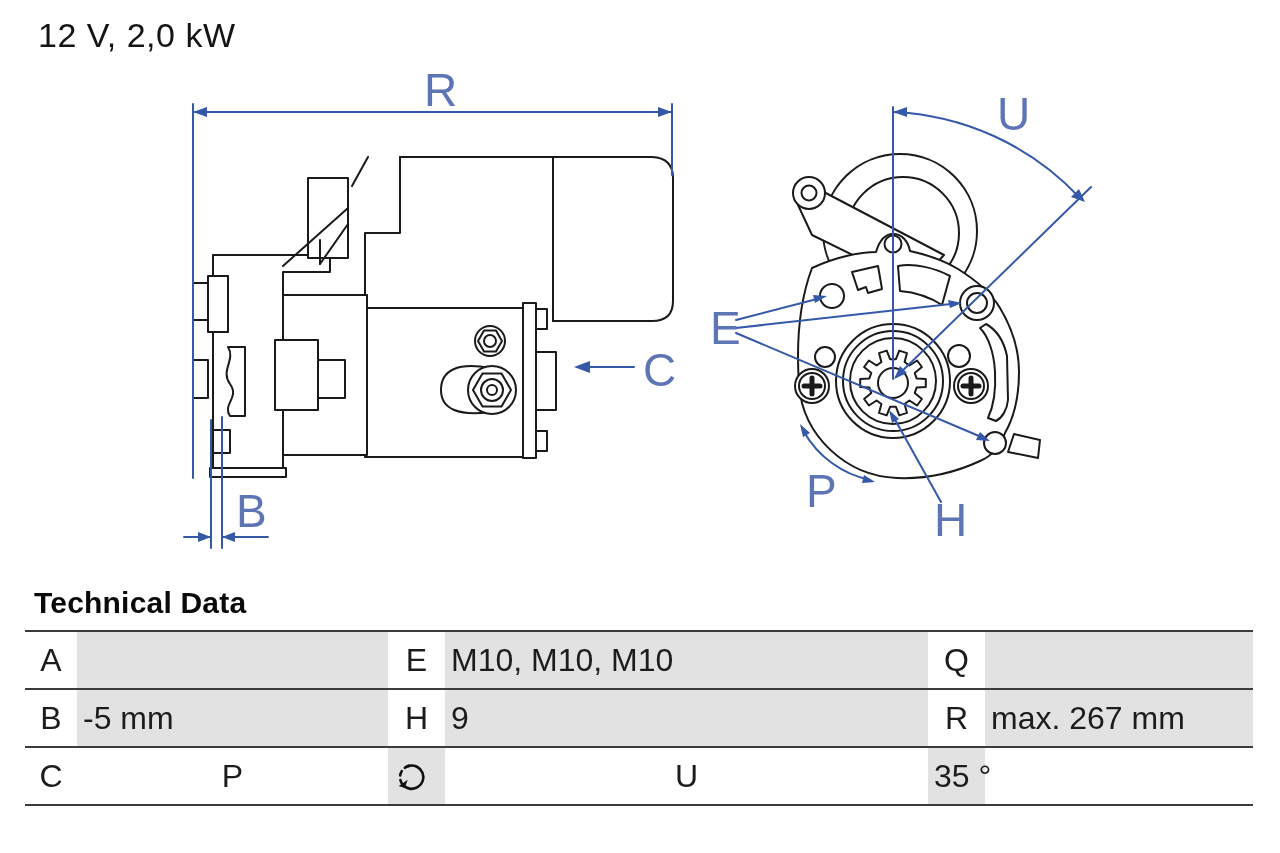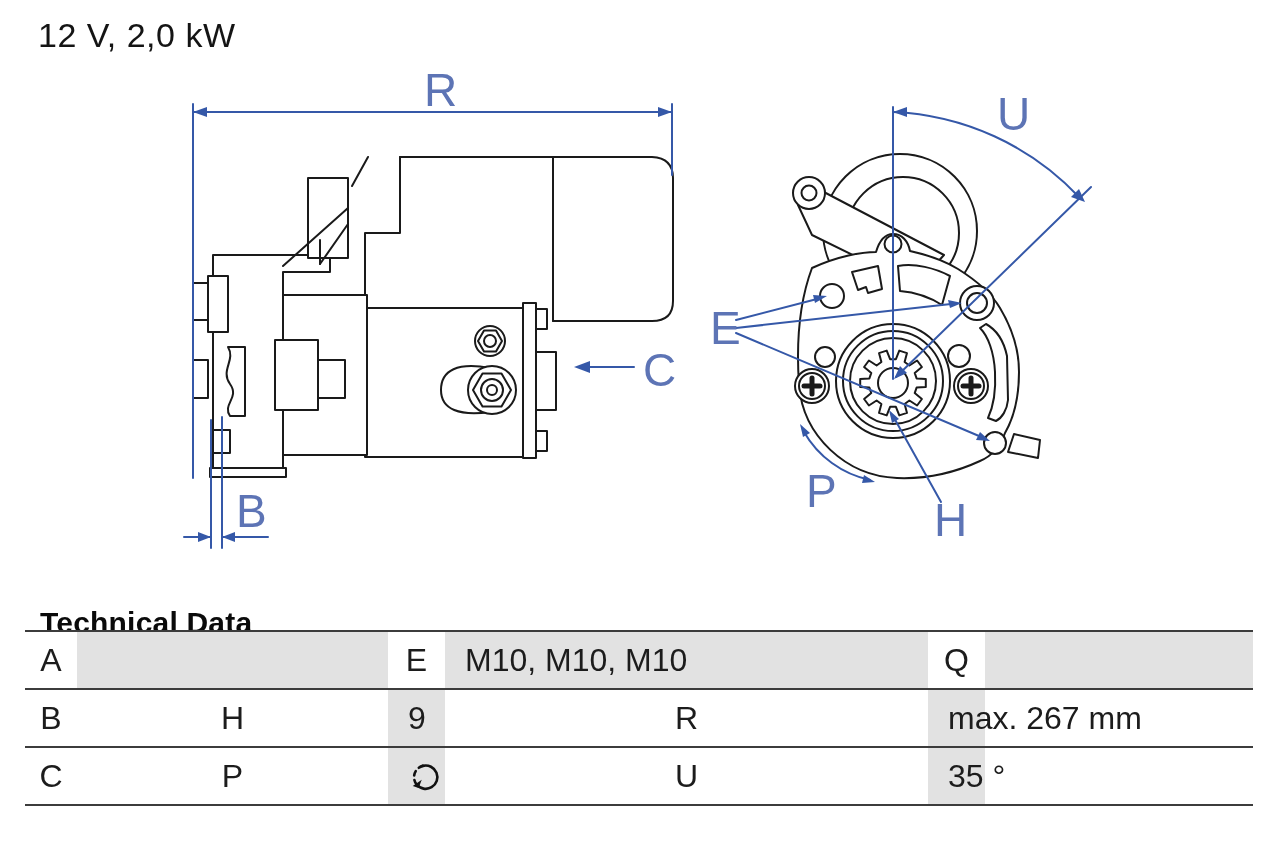--- a/index.html
+++ b/index.html
@@ -1,23 +1,23 @@
 <!DOCTYPE html>
 <html><head>
 <meta charset="utf-8">
 <style>
   html,body{margin:0;padding:0;background:#ffffff;}
   body{width:1280px;height:853px;position:relative;font-family:"Liberation Sans",sans-serif;overflow:hidden;}
   .page-title{position:absolute;left:38px;top:16px;font-size:34px;color:#141414;letter-spacing:0.5px;}
   .drawing{position:absolute;left:0;top:0;}
-  .section-heading{position:absolute;left:40px;top:586px;font-size:30px;font-weight:bold;color:#0a0a0a;letter-spacing:0.2px;margin-top:20px;}
+  .section-heading{position:absolute;left:34px;top:586px;font-size:30px;font-weight:bold;color:#0a0a0a;letter-spacing:0.2px;}
   .tech-table{position:absolute;left:25px;top:630px;width:1228px;border-top:2px solid #3c3c3c;}
   .t-row{display:grid;grid-template-columns:52px 311px 57px 483px 57px 268px;height:56px;border-bottom:2px solid #3c3c3c;font-size:32px;color:#1c1c1c;}
   .t-label{background:#ffffff;display:flex;align-items:center;justify-content:center;}
-  .t-value{background:#e2e2e2;display:flex;align-items:center;padding-left:20px;box-sizing:border-box;white-space:nowrap;}
+  .t-value{background:#e2e2e2;display:flex;align-items:center;padding-left:6px;box-sizing:border-box;white-space:nowrap;}
   .dim-letter{font-family:"Liberation Sans",sans-serif;font-size:46px;fill:#5d74b5;}
   svg *{vector-effect:non-scaling-stroke;}
 </style>
 </head>
 <body>
 
 <div class="page-title">12 V, 2,0 kW</div>
 
 <svg class="drawing" width="1280" height="853" viewBox="0 0 1280 853">
 
@@ -188,20 +188,21 @@
     <div class="t-label">A</div>
     <div class="t-value"></div>
     <div class="t-label">E</div>
     <div class="t-value">M10, M10, M10</div>
     <div class="t-label">Q</div>
     <div class="t-value"></div>
   </div>
 
   <div class="t-row">
     <div class="t-label">B</div>
+    <div class="t-value">-5 mm</div>
     <div class="t-label">H</div>
     <div class="t-value">9</div>
     <div class="t-label">R</div>
     <div class="t-value">max. 267 mm</div>
   </div>
 
   <div class="t-row">
     <div class="t-label">C</div>
     <div class="t-label">P</div>
     <div class="t-value">

